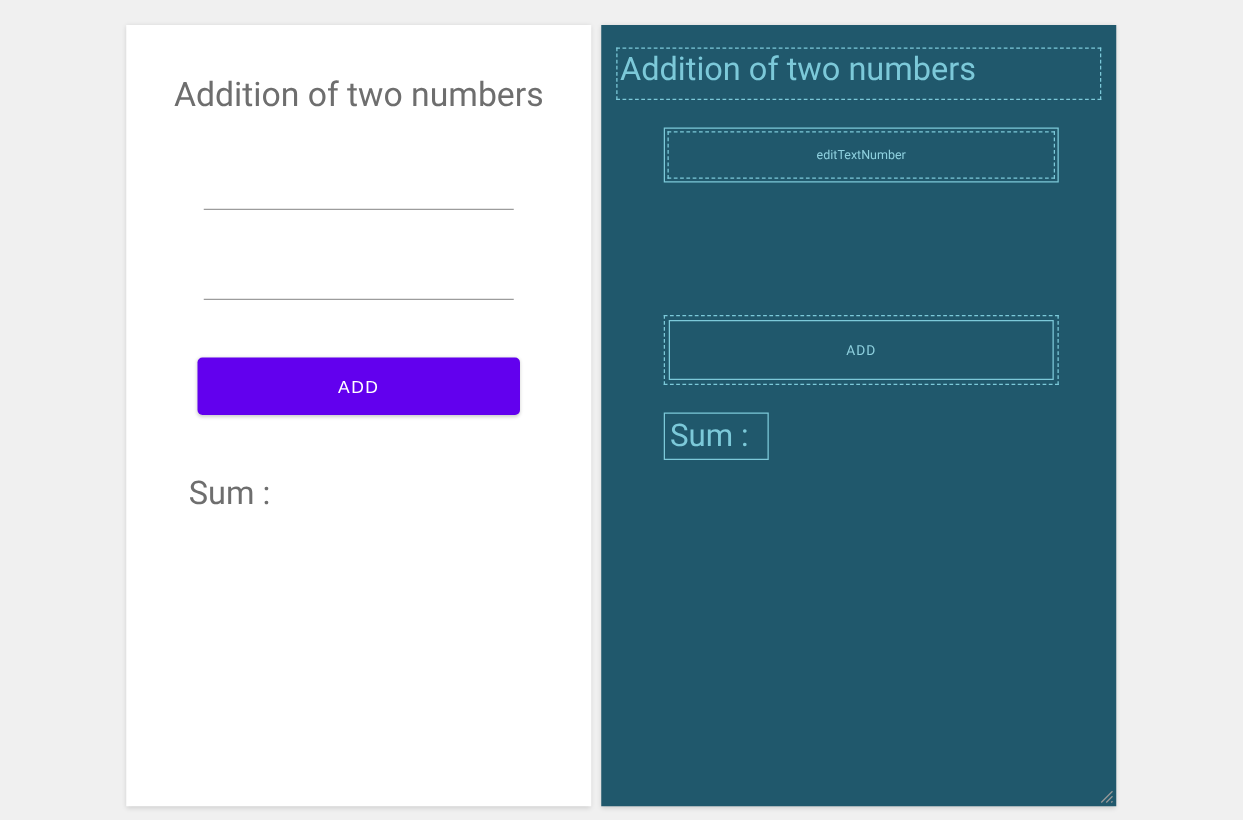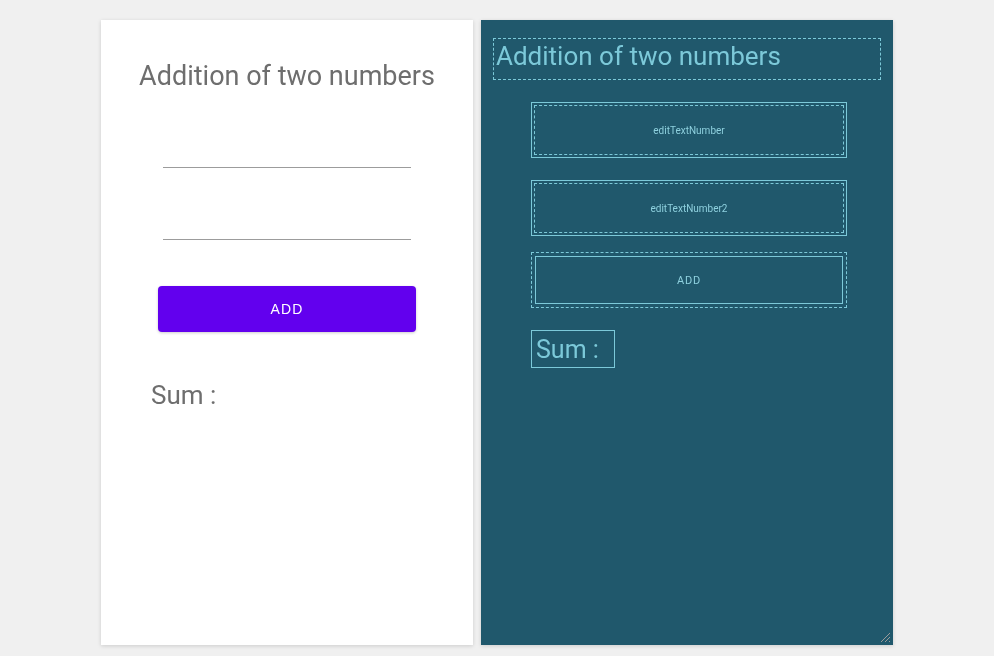--- a/index.html
+++ b/index.html
@@ -92,21 +92,21 @@
       top: 18px;
       width: 388px;
       height: 42px;
       font-size: 26px;
       padding: 2px 2px;
     }
     .bp-field-wrap {
       left: 50px;
       top: 82px;
       width: 316px;
-      height: 56px;
+      height: 44px;
       padding: 2px;
     }
     .bp-field-wrap2 {
       top: 160px;
     }
     .bp-field-inner {
       width: 100%;
       height: 100%;
       border: 1px dashed #7cc9d9;
       display: flex;
@@ -165,23 +165,20 @@
   <div class="d-sum">Sum :</div>
 </div>
 
 <div class="blueprint-frame">
   <div class="bp-el dashed bp-title">Addition of two numbers</div>
 
   <div class="bp-el solid bp-field-wrap">
     <div class="bp-field-inner">editTextNumber</div>
   </div>
 
-  <div class="bp-el solid bp-field-wrap bp-field-wrap2">
-    <div class="bp-field-inner">editTextNumber2</div>
-  </div>
 
   <div class="bp-el dashed bp-button-wrap">
     <div class="bp-button-inner">ADD</div>
   </div>
 
   <div class="bp-el solid bp-sum">Sum :</div>
 
   <div class="bp-resize">
     <svg width="12" height="12" viewBox="0 0 12 12">
       <line x1="2" y1="11" x2="11" y2="2" stroke="#9a9a9a" stroke-width="1"></line>

